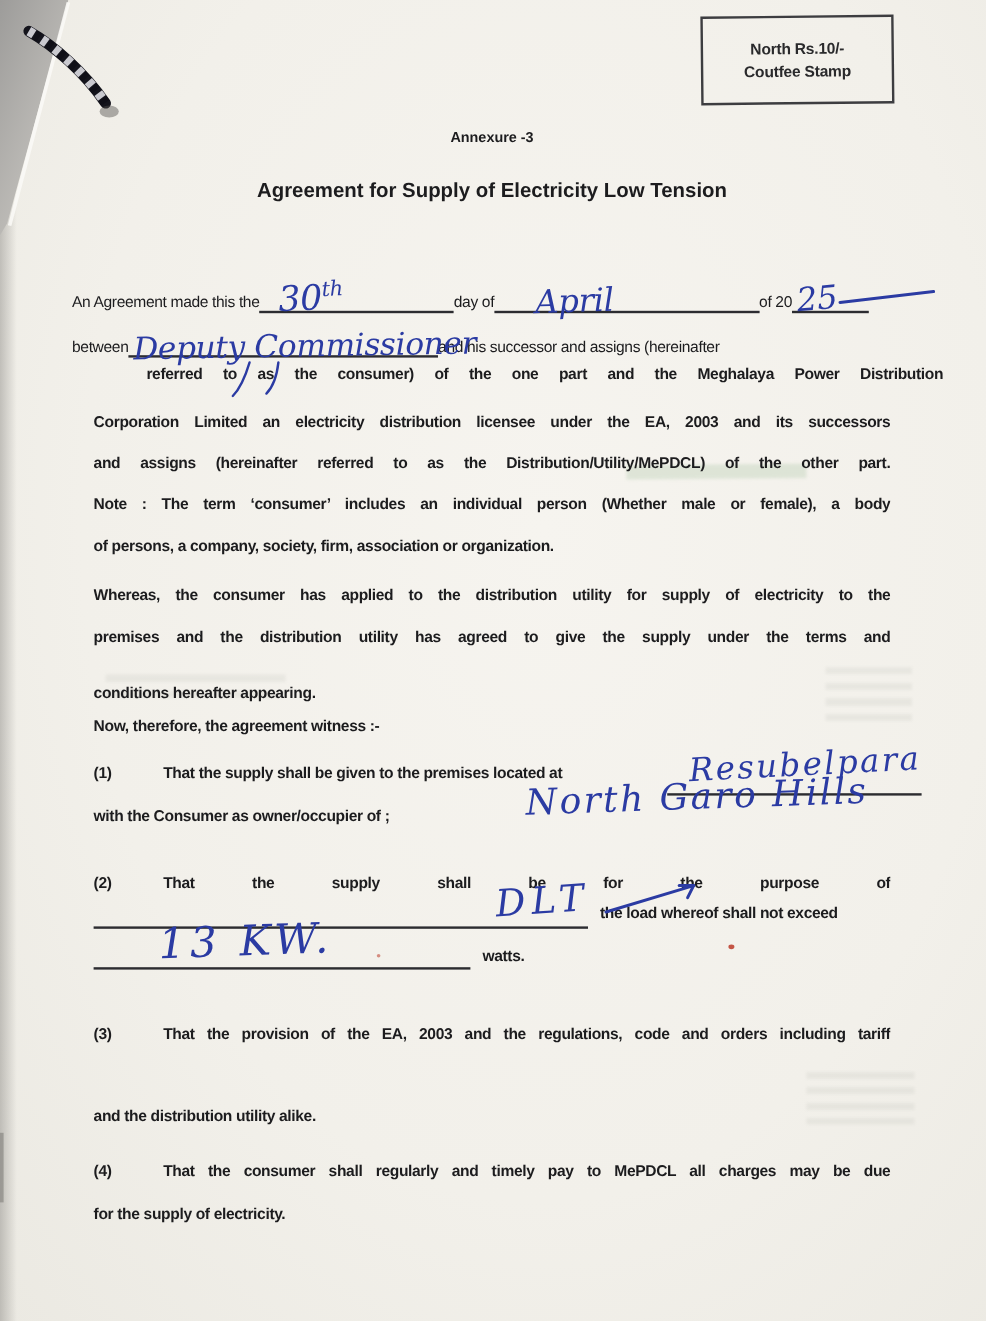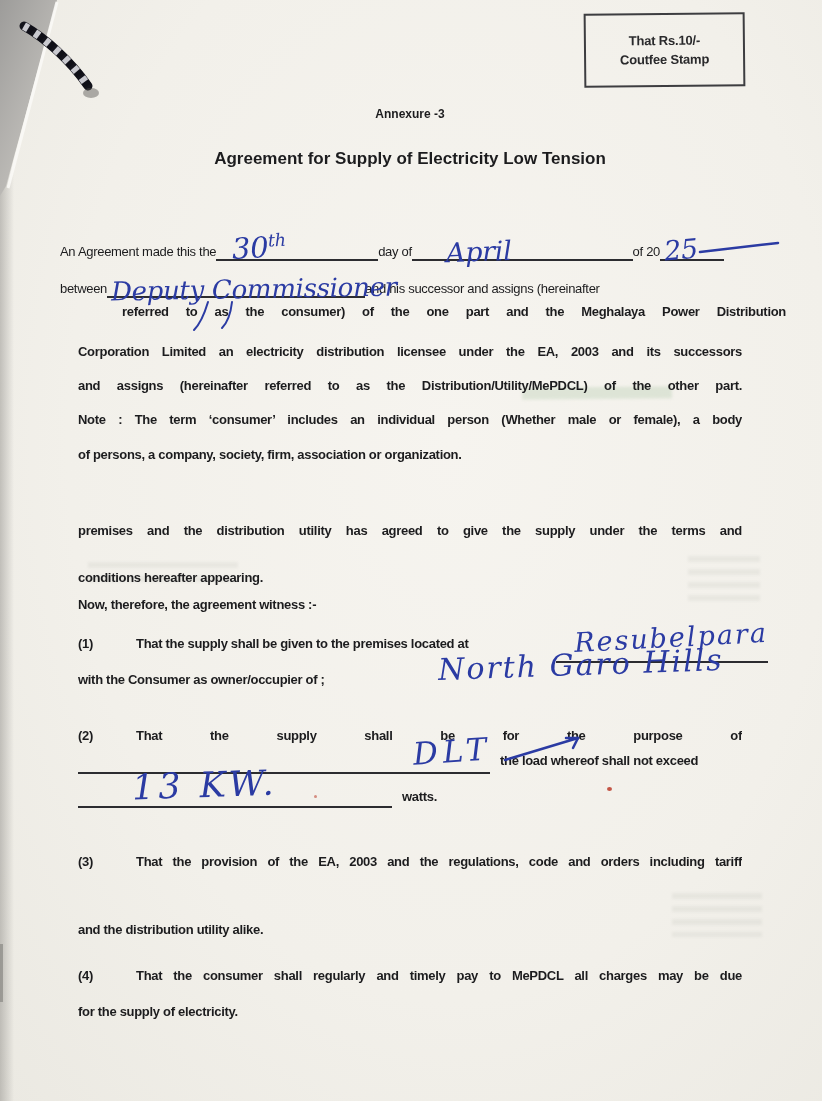--- a/index.html
+++ b/index.html
@@ -52,21 +52,21 @@
   <div class="sliver"></div>
 
   <div class="smudge" style="left:522px;top:387px;width:150px;height:12px;background:#b4cbae;opacity:.35;transform:rotate(-.5deg);"></div>
   <div class="smudge" style="left:88px;top:562px;width:150px;height:28px;background:repeating-linear-gradient(#8a8f86 0 6px,transparent 6px 14px);opacity:.10;"></div>
   <div class="smudge" style="left:688px;top:556px;width:72px;height:48px;background:repeating-linear-gradient(#8a8f86 0 6px,transparent 6px 13px);opacity:.10;"></div>
   <div class="smudge" style="left:672px;top:893px;width:90px;height:44px;background:repeating-linear-gradient(#8a8f86 0 6px,transparent 6px 13px);opacity:.10;"></div>
   <div class="speck" style="left:607px;top:787px;width:5px;height:4px;background:#bb3a28;opacity:.85;"></div>
   <div class="speck" style="left:314px;top:795px;width:3px;height:3px;background:#bb3a28;opacity:.55;"></div>
 
   <div class="stamp">
-    <span>That Rs.10/-</span>
+    <span>North Rs.10/-</span>
     <span>Coutfee Stamp</span>
   </div>
 
   <div class="t center" style="top:107px;font-size:12px;letter-spacing:0;">Annexure -3</div>
   <div class="t center" style="top:149px;font-size:17px;letter-spacing:0;">Agreement for Supply of Electricity Low Tension</div>
 
   <div class="fl" style="top:240px;">
     <span>An Agreement made this the</span>
     <span class="blank" style="flex:1.1;">
       <span class="hw" style="left:16px;bottom:-4px;font-size:29px;transform:rotate(-3deg);"><span>30</span><sup>th</sup></span>
@@ -89,20 +89,21 @@
     <span style="flex:1;">and his successor and assigns (hereinafter</span>
   </div>
 
   <div class="t just" style="top:304px;margin-left:44px;">referred to as the consumer) of the one part and the Meghalaya Power Distribution</div>
   <div class="t just" style="top:344px;">Corporation Limited an electricity distribution licensee under the EA, 2003 and its successors</div>
   <div class="t just" style="top:378px;">and assigns (hereinafter referred to as the Distribution/Utility/MePDCL) of the other part.</div>
 
   <div class="t just" style="top:412px;">Note : The term ‘consumer’ includes an individual person (Whether male or female), a body</div>
   <div class="t" style="top:447px;">of persons, a company, society, firm, association or organization.</div>
 
+  <div class="t just" style="top:488px;">Whereas, the consumer has applied to the distribution utility for supply of electricity to the</div>
   <div class="t just" style="top:523px;">premises and the distribution utility has agreed to give the supply under the terms and</div>
   <div class="t" style="top:558px;margin-top:12px;">conditions hereafter appearing.</div>
 
   <div class="t" style="top:597px;">Now, therefore, the agreement witness :-</div>
 
   <div class="t" style="top:636px;">
     <span class="num">(1)</span><span>That the supply shall be given to the premises located at</span>
   </div>
   <div class="ul" style="left:556px;top:661px;width:212px;"></div>
   <span class="hw" style="left:574px;top:624px;font-size:27px;letter-spacing:2px;transform:rotate(-3deg);">Resubelpara</span>

